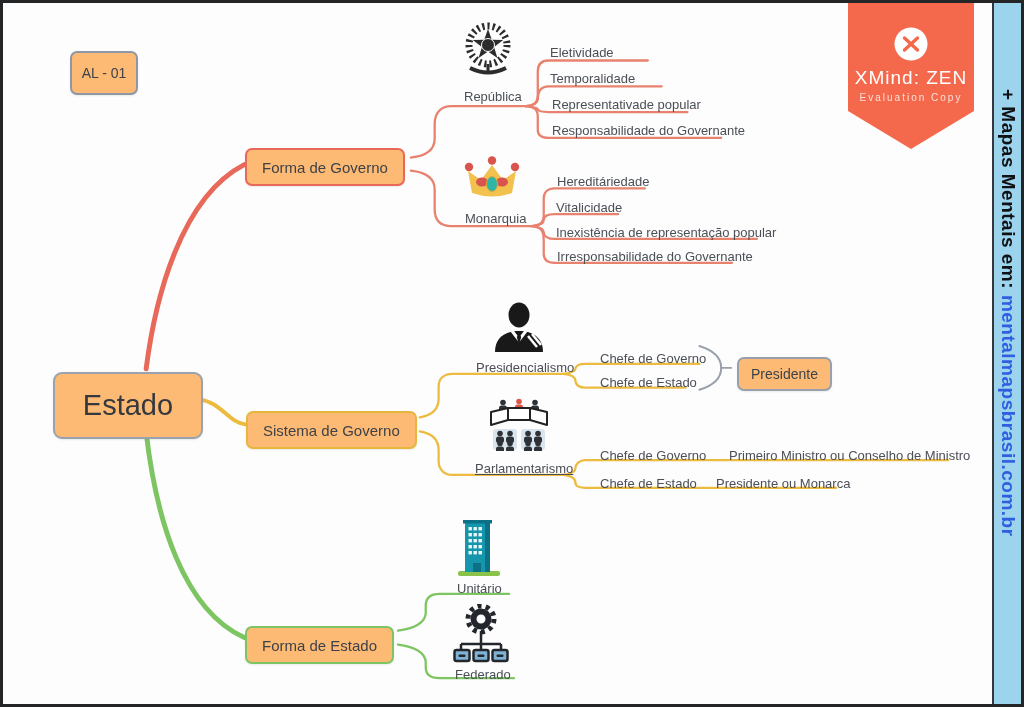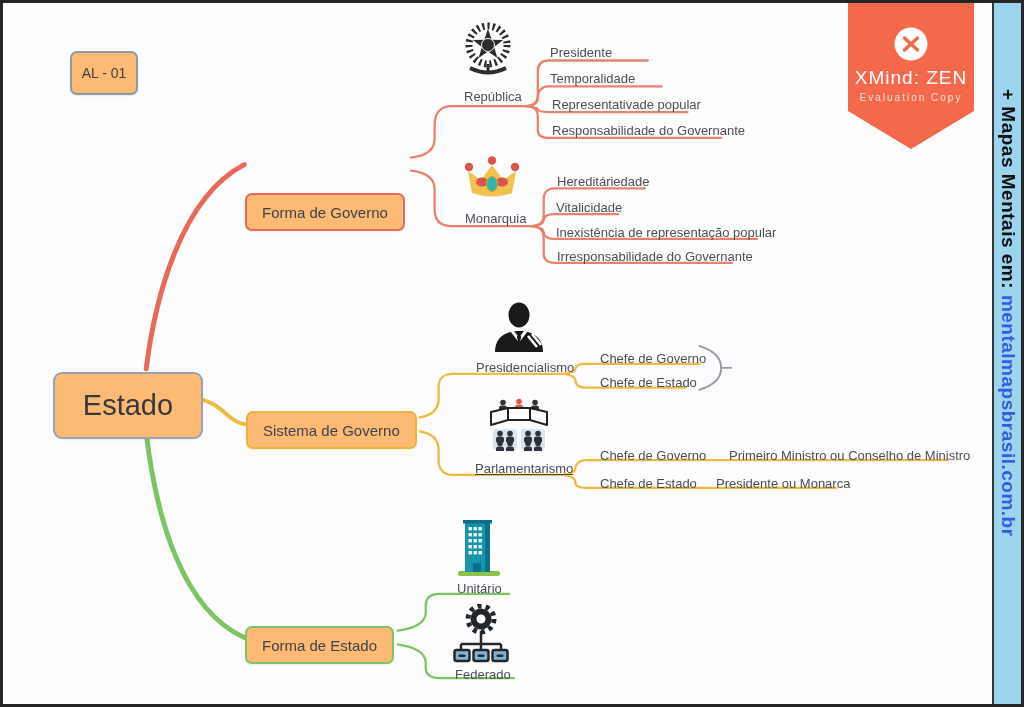--- a/index.html
+++ b/index.html
@@ -11,21 +11,21 @@
   .connections{position:absolute;left:0;top:0;width:100%;height:100%;}
   .connections path{fill:none;stroke-linecap:round;stroke-linejoin:round;}
   .node-box{
     position:absolute;display:flex;align-items:center;justify-content:center;
     background:#fdba74;border:2px solid #9aa2ad;border-radius:7px;
     color:#3e4248;font-size:15px;white-space:nowrap;
     box-shadow:0 1px 2px rgba(0,0,0,.08);
   }
   .root-box{width:146px;height:63px;font-size:29px;border-color:#9aa2ad;border-radius:9px;color:#35383d;}
   .badge-box{width:64px;height:40px;font-size:14px;border-color:#8e97a5;}
-  .box-red{border-color:#e8695a;margin-top:45px;}
+  .box-red{border-color:#e8695a;}
   .box-yellow{border-color:#e7b73d;}
   .box-green{border-color:#7dc562;}
   .summary-box{height:30px;padding:0 12px;font-size:14px;border-color:#99a0ab;}
   .branch-box{height:34px;padding:0 15px;}
   .topic{
     position:absolute;font-size:13px;color:#4b4f56;white-space:nowrap;line-height:14px;
   }
   .icon{position:absolute;}
   .watermark{
     position:absolute;left:845px;top:0;width:126px;height:146px;background:#f4684b;
@@ -112,21 +112,21 @@
     <circle cx="26" cy="25" r="19" fill="none" stroke="#2c2c2c" stroke-width="7" stroke-dasharray="2.2 3"></circle>
     <path d="M26 9 L29.8 19.8 L41.2 20.1 L32.1 27 L35.4 37.9 L26 31.4 L16.6 37.9 L19.9 27 L10.8 20.1 L22.2 19.8 Z" fill="#2c2c2c"></path>
     <circle cx="26" cy="25" r="6.5" fill="#2c2c2c" stroke="#fff" stroke-width="1"></circle>
     <line x1="26" y1="44" x2="26" y2="51" stroke="#2c2c2c" stroke-width="3"></line>
     <path d="M8 48 Q26 57 44 48" stroke="#2c2c2c" stroke-width="4" fill="none"></path>
   </svg>
   <div class="topic" style="left:461px;top:87px;">
     <span>República</span>
   </div>
   <div class="topic" style="left:547px;top:43px;">
-    <span>Presidente</span>
+    <span>Eletividade</span>
   </div>
   <div class="topic" style="left:547px;top:69px;">
     <span>Temporalidade</span>
   </div>
   <div class="topic" style="left:549px;top:95px;">
     <span>Representativade popular</span>
   </div>
   <div class="topic" style="left:549px;top:121px;">
     <span>Responsabilidade do Governante</span>
   </div>
@@ -165,20 +165,23 @@
     <path d="M27 33 L24.8 37 L27 45 L29.2 37 Z" fill="#191919"></path>
   </svg>
   <div class="topic" style="left:473px;top:358px;">
     <span>Presidencialismo</span>
   </div>
   <div class="topic" style="left:597px;top:349px;">
     <span>Chefe de Governo</span>
   </div>
   <div class="topic" style="left:597px;top:373px;">
     <span>Chefe de Estado</span>
+  </div>
+  <div class="node-box summary-box" style="left:734px;top:354px;">
+    <span>Presidente</span>
   </div>
 
   <svg class="icon" style="left:486px;top:392px;" width="60" height="56" viewBox="0 0 60 56">
     <defs>
       <g id="pp">
           <circle cx="0" cy="-4.5" r="2.8"></circle>
           <rect x="-4" y="-1.5" width="8" height="6.5" rx="2.5"></rect>
         </g>
     </defs>
     <g fill="#2e3237">

